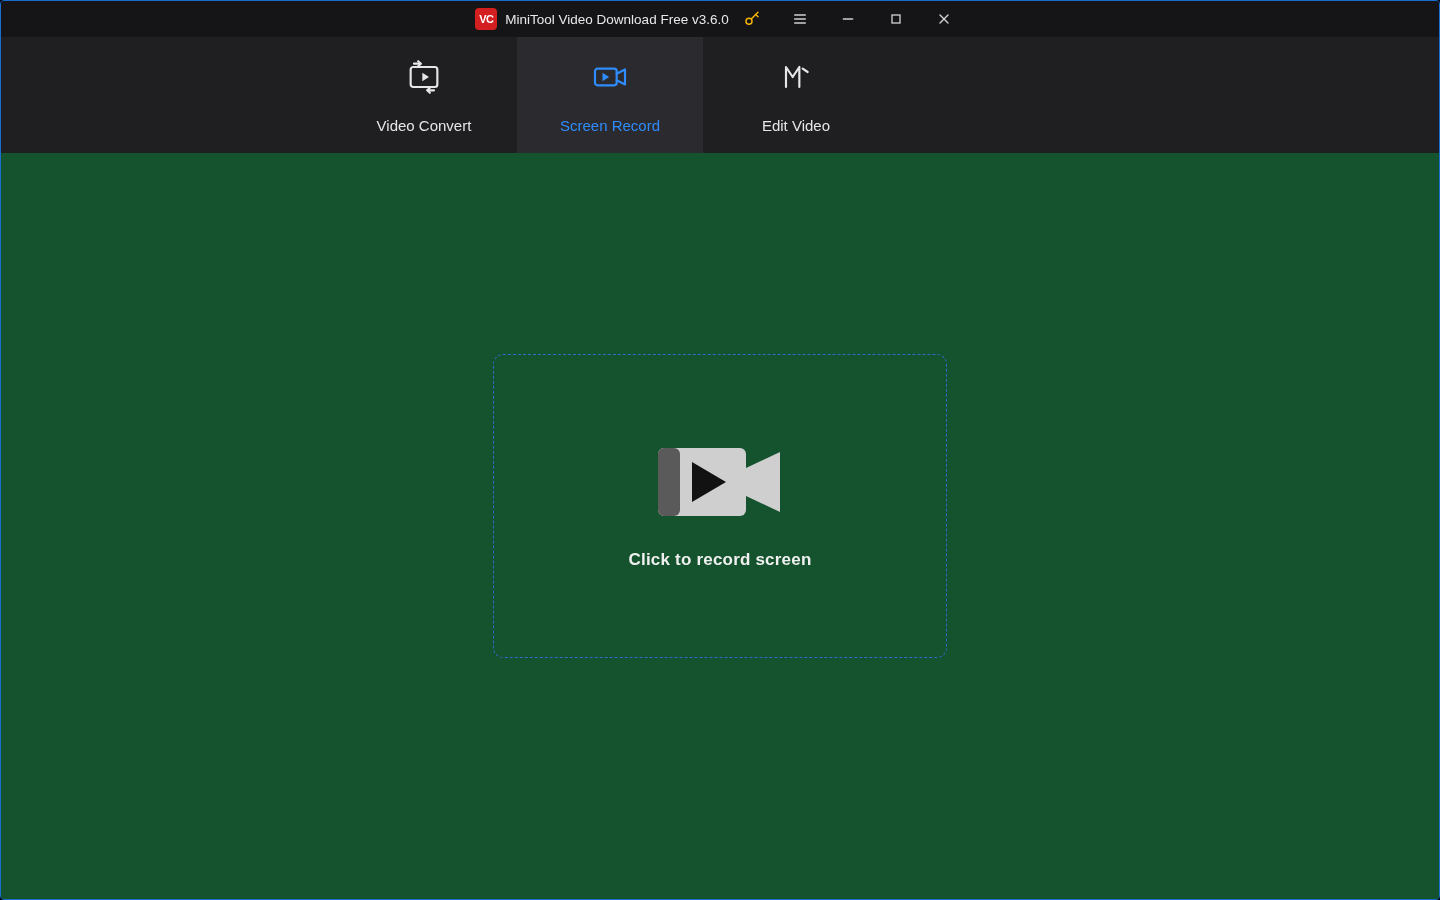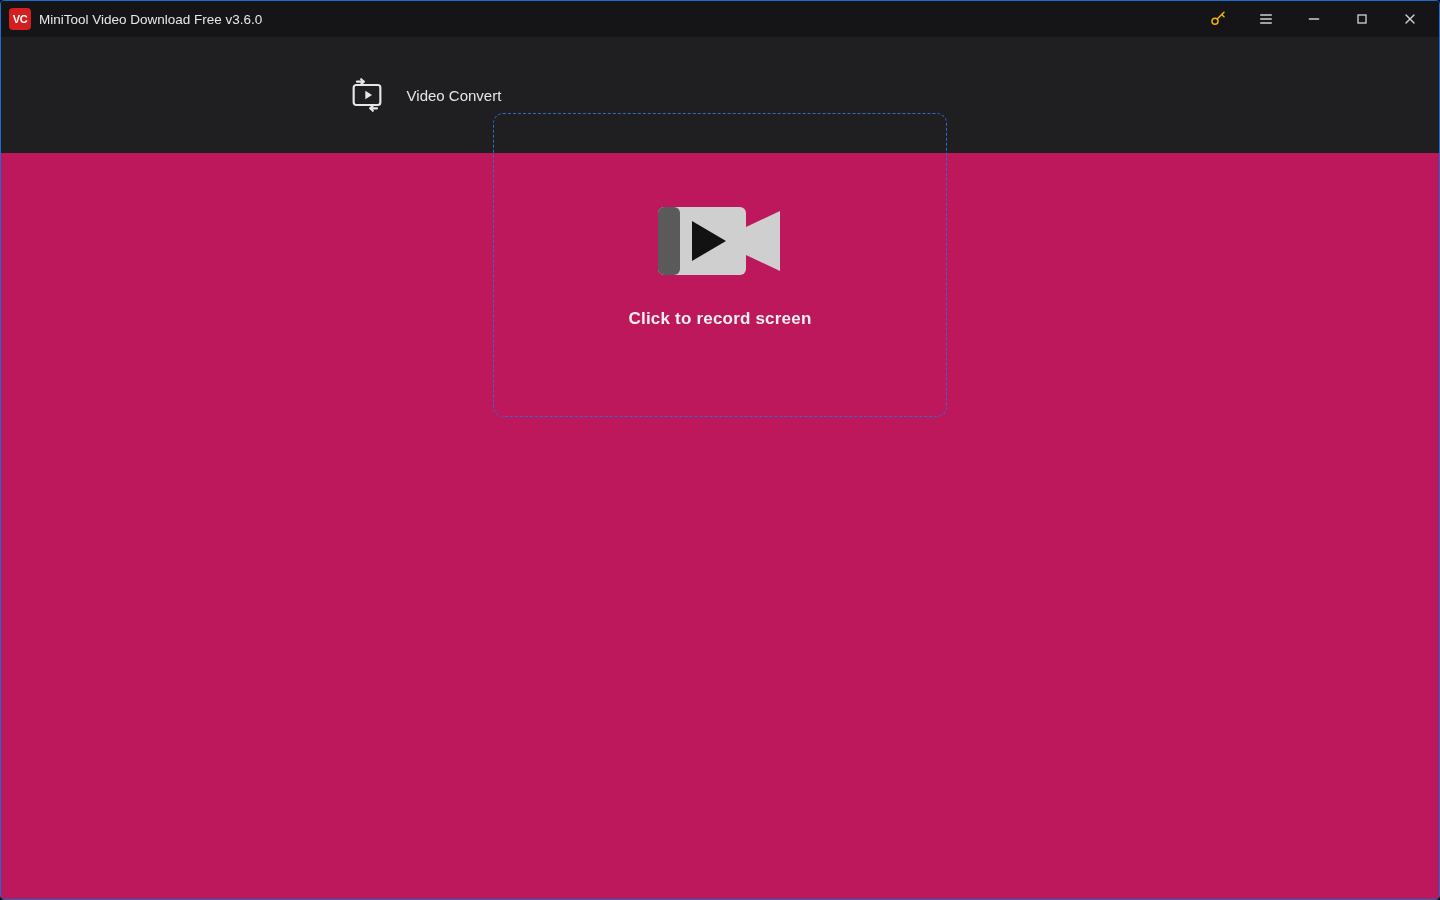--- a/index.html
+++ b/index.html
@@ -10,21 +10,21 @@
     border: 1px solid #1c6dd0;
     display: flex; flex-direction: column;
     border-radius: 4px;
     overflow: hidden;
   }
 
   
   .titlebar {
     height: 36px;
     background: #151518;
-    display: flex; align-items: center; justify-content: space-between;
+    display: flex; align-items: center; justify-content: center;
     padding: 0 6px 0 8px;
     color: #e8e8e8;
     font-size: 13.5px;
   }
   .title-left { display:flex; align-items:center; gap:8px; }
   .app-logo {
     width: 22px; height: 22px; border-radius: 4px;
     background: #d31f1f; display:flex; align-items:center; justify-content:center;
     color:#fff; font-size:11px; font-weight:700; letter-spacing:-0.5px;
   }
@@ -39,35 +39,35 @@
   
   .tabstrip {
     height: 116px;
     background: #1f1f22;
     display:flex;
   }
   .tabstrip-lead { width: 330px; }
   .tabs { display:flex; }
   .tab {
     width: 186px;
-    display:flex; align-items:center; justify-content:center;
+    display:flex; flex-direction:column; align-items:center; justify-content:center;
     gap:20px;
     color:#e6e6e6; font-size:15px;
     cursor:pointer;
   }
   .tab .ticon { width:40px; height:40px; display:flex; align-items:center; justify-content:center; }
   .tab .ticon svg { stroke:#e6e6e6; }
   .tab.active { background:#2b2b2f; color:#2f8cff; }
   .tab.active .ticon svg { stroke:#2f8cff; }
 
   
   .main {
     flex:1;
-    background:#be185d;
-    display:flex; justify-content:center;
+    background:#14532d;
+    display:flex; align-items:center; justify-content:center;
   }
   .record-box {
     width: 454px; height: 304px;
     border: 1.5px dashed #2f6ad0;
     border-radius: 10px;
     display:flex; flex-direction:column; align-items:center; justify-content:center;
     gap:28px;
     cursor:pointer;
     margin-top:-40px;
   }
@@ -140,21 +140,40 @@
             <path d="M12 8 L20 8"></path>
               <polyline points="17,5 20,8 17,11"></polyline>
             <path d="M36 40 L28 40"></path>
               <polyline points="31,37 28,40 31,43"></polyline>
           </svg>
         </div>
         <div>Video Convert</div>
       </div>
 
 
+      <div class="tab active">
+        <div class="ticon">
+          <svg viewBox="0 0 48 48" width="40" height="40" fill="none" stroke="#2f8cff" stroke-width="2.6" stroke-linecap="round" stroke-linejoin="round">
+            <rect x="6" y="14" width="26" height="20" rx="3"></rect>
+            <polygon points="15,19 15,29 23,24" fill="#2f8cff" stroke="none"></polygon>
+            <path d="M32 20 L42 15 L42 33 L32 28"></path>
+          </svg>
+        </div>
+        <div>Screen Record</div>
+      </div>
 
+      <div class="tab">
+        <div class="ticon">
+          <svg viewBox="0 0 48 48" width="40" height="40" fill="none" stroke="#e6e6e6" stroke-width="2.6" stroke-linecap="round" stroke-linejoin="round">
+            <path d="M12 36 L12 12 L20 24 L28 12 L28 36"></path>
+            <path d="M32 14 L38 18"></path>
+          </svg>
+        </div>
+        <div>Edit Video</div>
+      </div>
 
     </div>
   </div>
 
   <div class="main">
     <div class="record-box">
       <div class="rec-icon">
         <svg viewBox="0 0 128 80" width="128" height="80">
           <rect x="2" y="6" width="88" height="68" rx="6" fill="#cfcfcf"></rect>
           <rect x="2" y="6" width="22" height="68" rx="6" fill="#5a5a5a"></rect>

